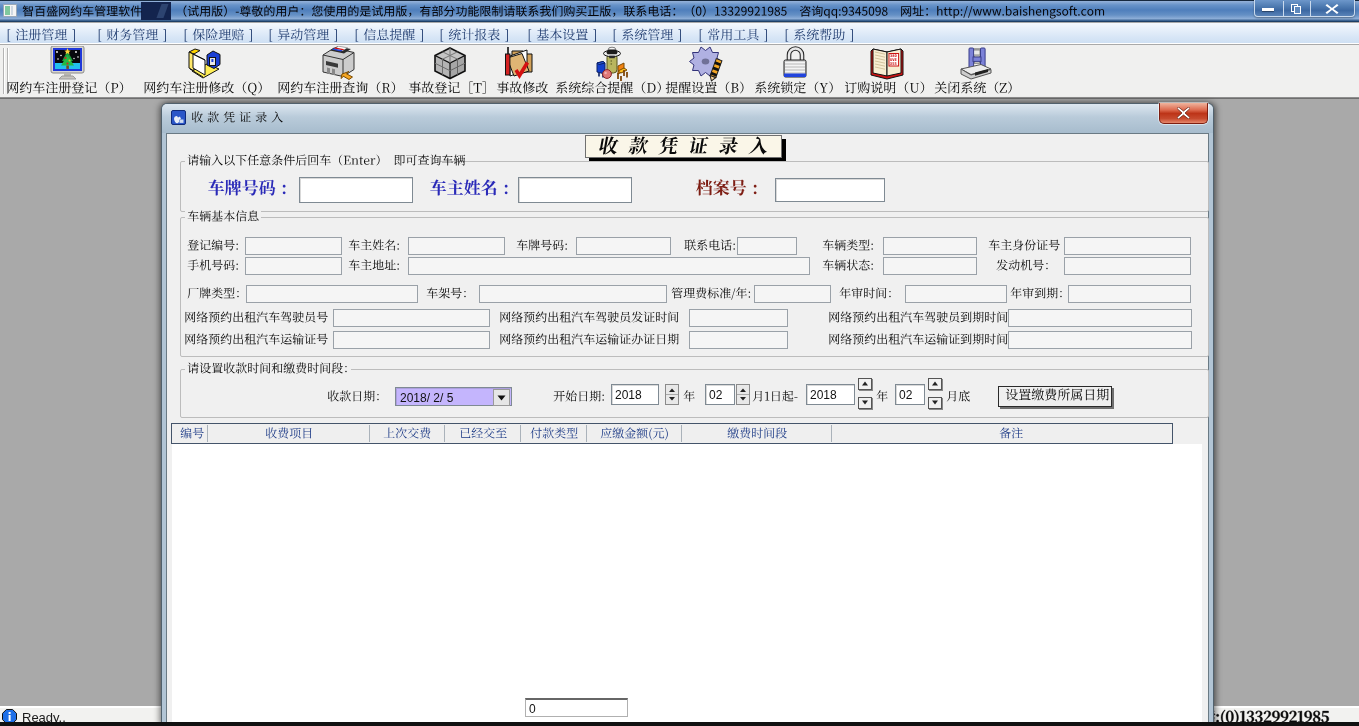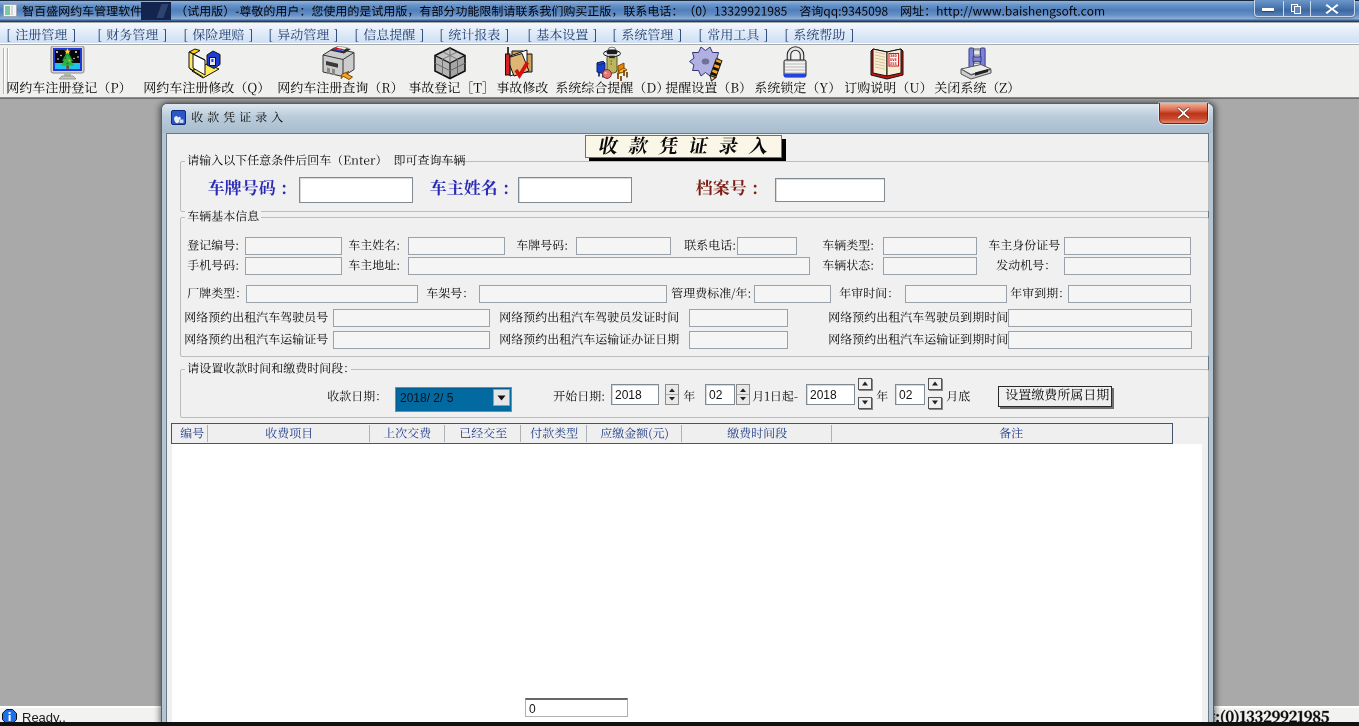--- a/index.html
+++ b/index.html
@@ -1179,21 +1179,21 @@
   </div>
 <svg style="position:absolute;left:326px;top:390px;overflow:visible;z-index:9" width="62" height="15">
     <g fill="#0a0a0a" transform="translate(1.2,10.56) scale(0.012,-0.012)">
       <use href="#r6536" x="0"></use>
       <use href="#r6b3e" x="1000"></use>
       <use href="#r65e5" x="2000"></use>
       <use href="#r671f" x="3000"></use>
       <use href="#rff1a" x="4000"></use>
     </g>
   </svg>
-<div class="abs" style="left:395px;top:387px;width:117px;height:25px;background:#0369a1;border:1px solid #7f8a93;box-shadow:inset 1px 1px 0 rgba(0,0,0,.12);z-index:6">
+<div class="abs" style="left:395px;top:387px;width:117px;height:19px;background:#c4b5fd;border:1px solid #7f8a93;box-shadow:inset 1px 1px 0 rgba(0,0,0,.12);z-index:6">
     <span style="position:absolute;left:4px;top:3px;font-size:12px;color:#111">2018/ 2/ 5</span>
     <div style="position:absolute;right:1px;top:1px;width:17px;height:17px;background:#e6e6e6;border:1px solid #9a9a9a"><svg width="15" height="15" viewBox="0 0 15 15">
         <path d="M7.5 10.5 L11.5 5.5 L3.5 5.5 Z" fill="#111"></path>
       </svg></div>
   </div>
 <svg style="position:absolute;left:552px;top:390px;overflow:visible;z-index:9" width="54" height="15">
     <g fill="#0a0a0a" transform="translate(1.2,10.56) scale(0.012,-0.012)">
       <use href="#r5f00" x="0"></use>
       <use href="#r59cb" x="1000"></use>
       <use href="#r65e5" x="2000"></use>

